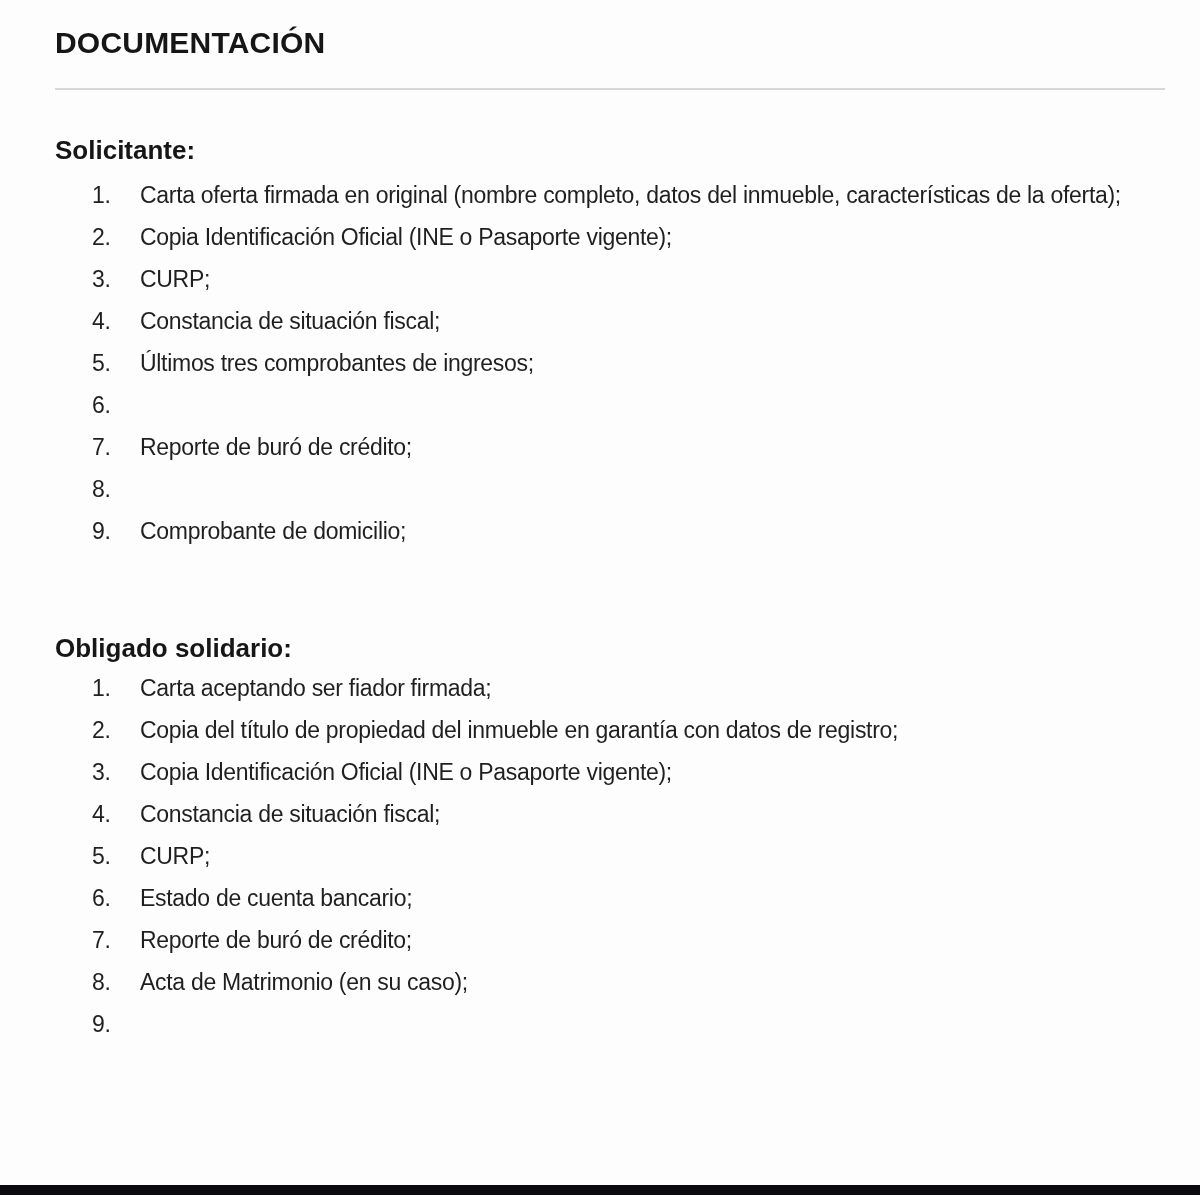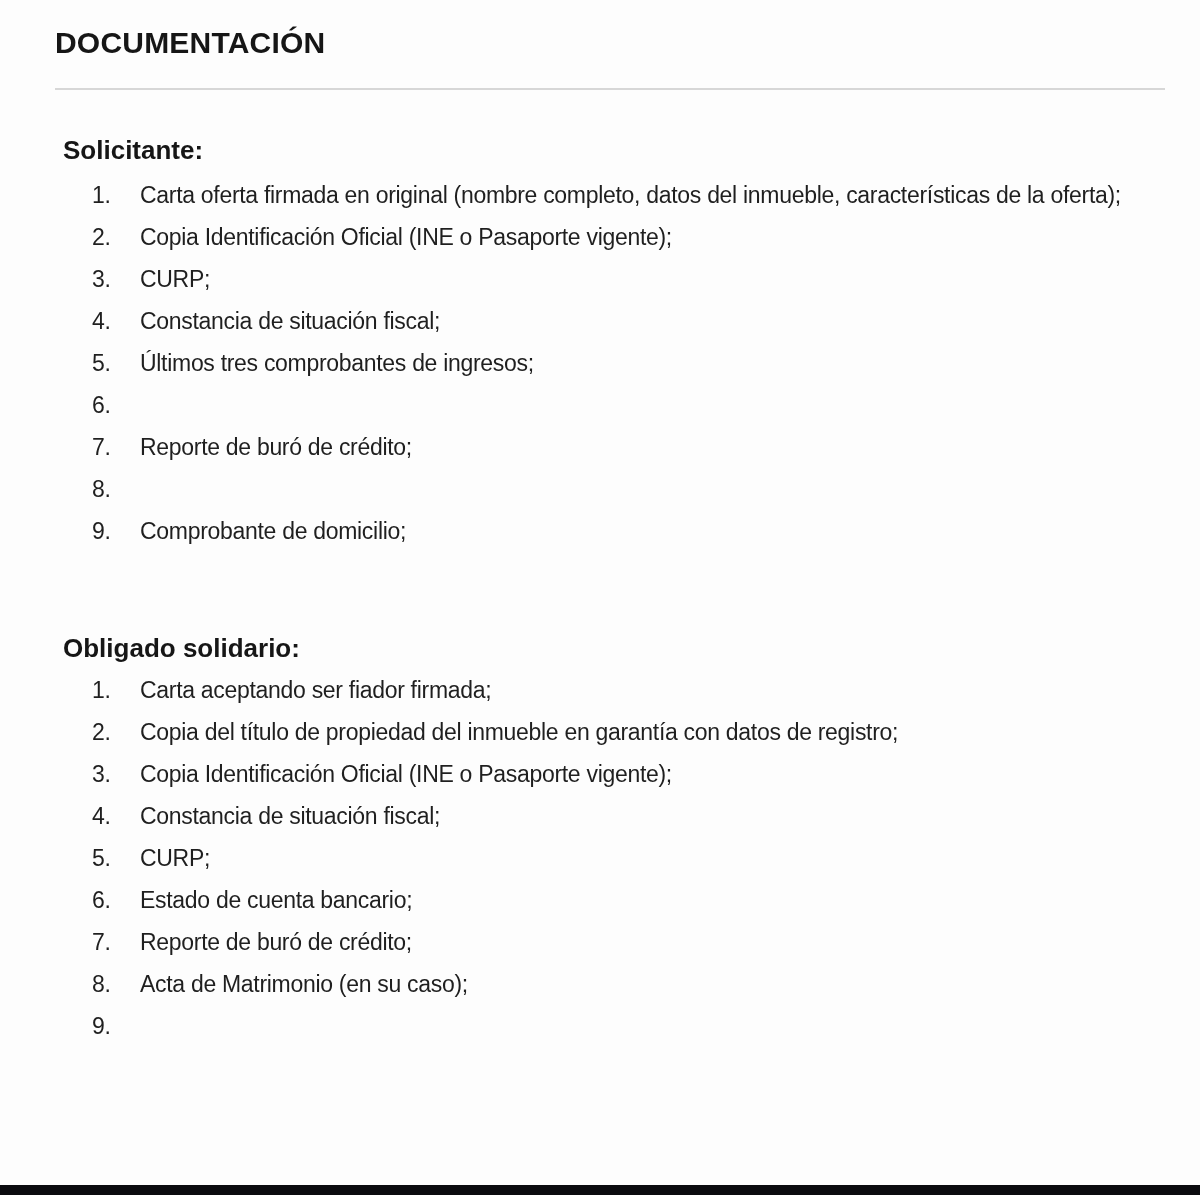--- a/index.html
+++ b/index.html
@@ -31,21 +31,21 @@
     color: #161616;
     letter-spacing: 0.2px;
   }
   .divider {
     border: none;
     border-top: 2px solid #d7d7d7;
     margin: 28px 0 0 0;
     width: 1110px;
   }
   .section-heading {
-    margin: 8px;
+    margin: 0;
     font-size: 26px;
     line-height: 26px;
     font-weight: bold;
     color: #161616;
   }
   .section-heading.first {
     margin-top: 47px;
   }
   .section-heading.second {
     margin-top: 83px;

